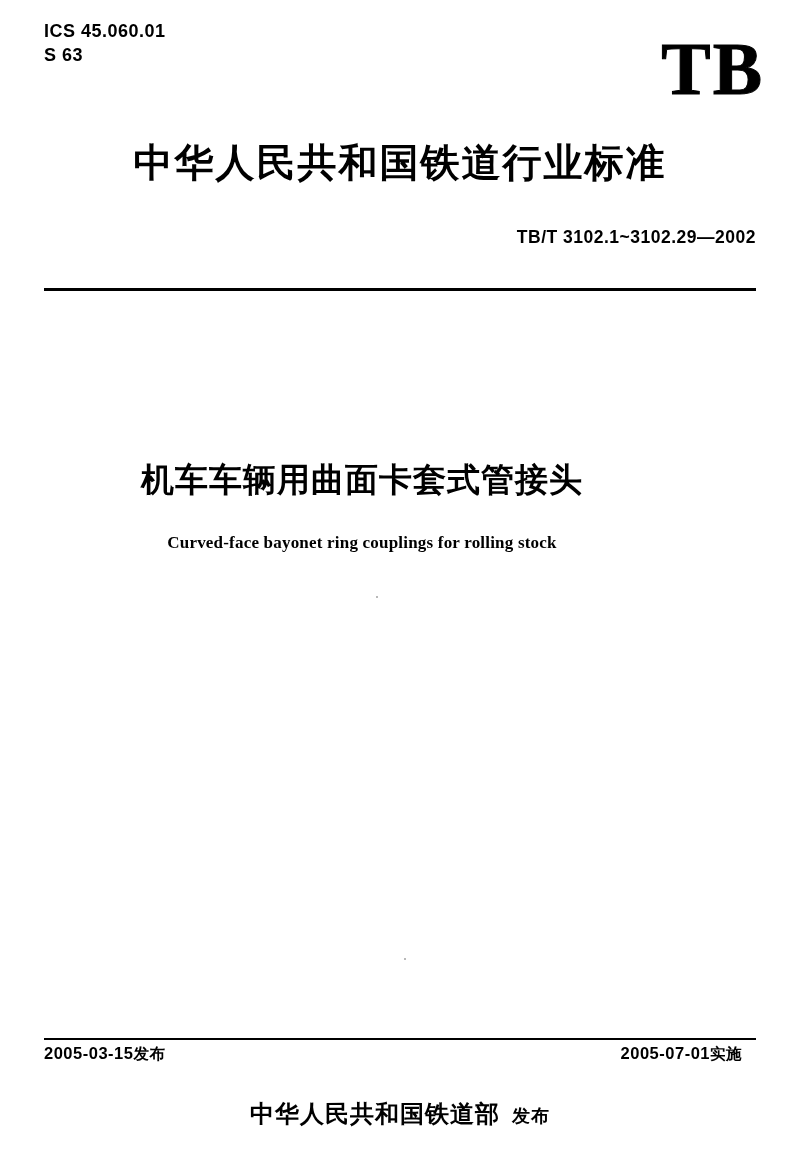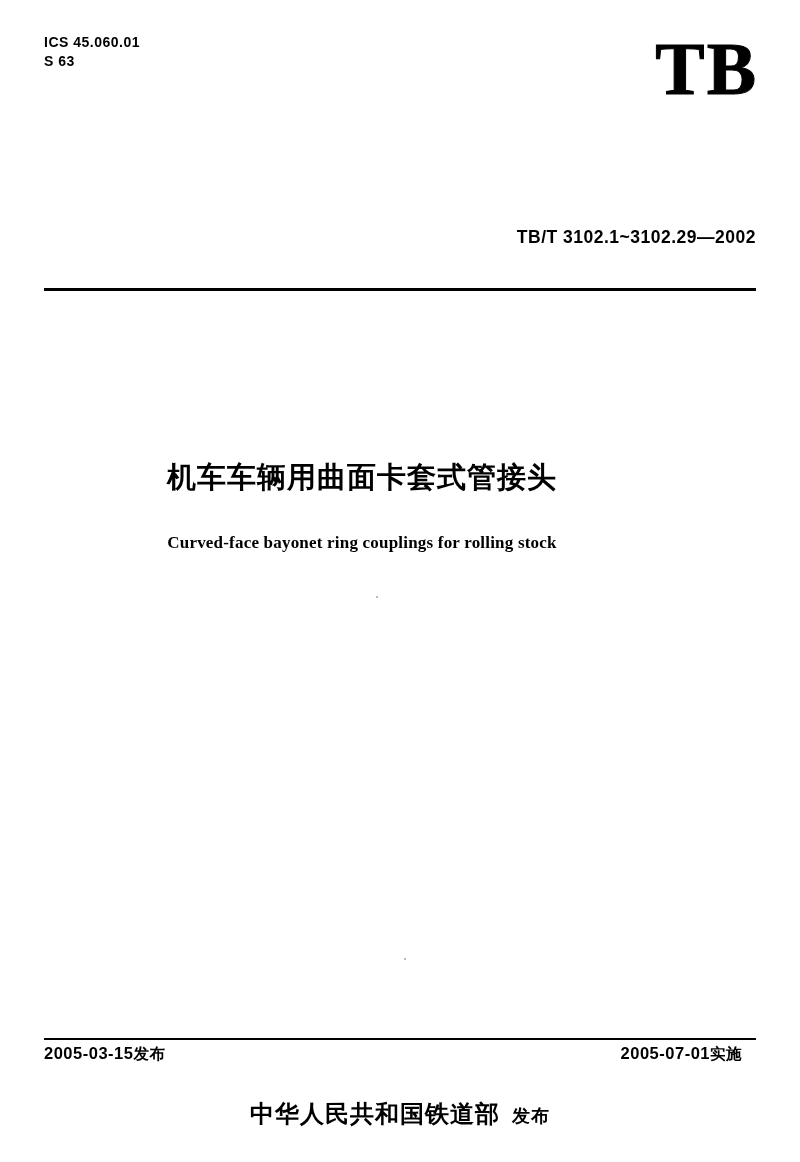--- a/index.html
+++ b/index.html
@@ -20,33 +20,33 @@
     position: absolute;
     left: 0; top: 0;
     width: 800px;
     height: 1162px;
   }
 
   
   .ics-block {
     position: absolute;
     left: 44px;
-    top: 33px;
-    font-family: "Liberation Sans", sans-serif;
-    font-weight: bold;
-    font-size: 14px;
+    top: 19px;
+    font-family: "Liberation Sans", sans-serif;
+    font-weight: bold;
+    font-size: 18px;
     line-height: 1.35;
     letter-spacing: 0.5px;
   }
   .ics-line { white-space: pre; }
 
   
   .tb-logo {
     position: absolute;
-    right: 42px;
+    right: 36px;
     top: 34px;
     font-family: "Liberation Serif", serif;
     font-weight: bold;
     font-size: 74px;
     line-height: 0.95;
     letter-spacing: 2px;
     text-align: center;
     -webkit-text-stroke: 1px #000;
   }
 
@@ -94,21 +94,21 @@
 
   
   .doc-title-cn {
     position: absolute;
     left: 0;
     top: 458px;
     width: 724px;
     text-align: center;
     font-family: Liberation Sans, sans-serif;
     font-weight: bold;
-    font-size: 29px;
+    font-size: 33px;
     letter-spacing: 1px;
   }
   .doc-title-en {
     position: absolute;
     left: 0;
     top: 533px;
     width: 724px;
     text-align: center;
     font-family: "Liberation Serif", serif;
     font-weight: bold;
@@ -171,20 +171,21 @@
 
 <div class="page">
 
   <div class="ics-block">
     <div class="ics-line">ICS 45.060.01</div>
     <div class="ics-line">S 63</div>
   </div>
 
   <div class="tb-logo">TB</div>
 
+  <div class="cn-title">中华人民共和国铁道行业标准</div>
 
   <div class="std-number">TB/T 3102.1~3102.29—2002</div>
 
   <div class="rule-top"></div>
 
   <div class="doc-title-cn">机车车辆用曲面卡套式管接头</div>
   <div class="doc-title-en">Curved-face bayonet ring couplings for rolling stock</div>
 
   <div class="speckle" style="left:376px; top:596px;"></div>
   <div class="speckle" style="left:404px; top:958px;"></div>

